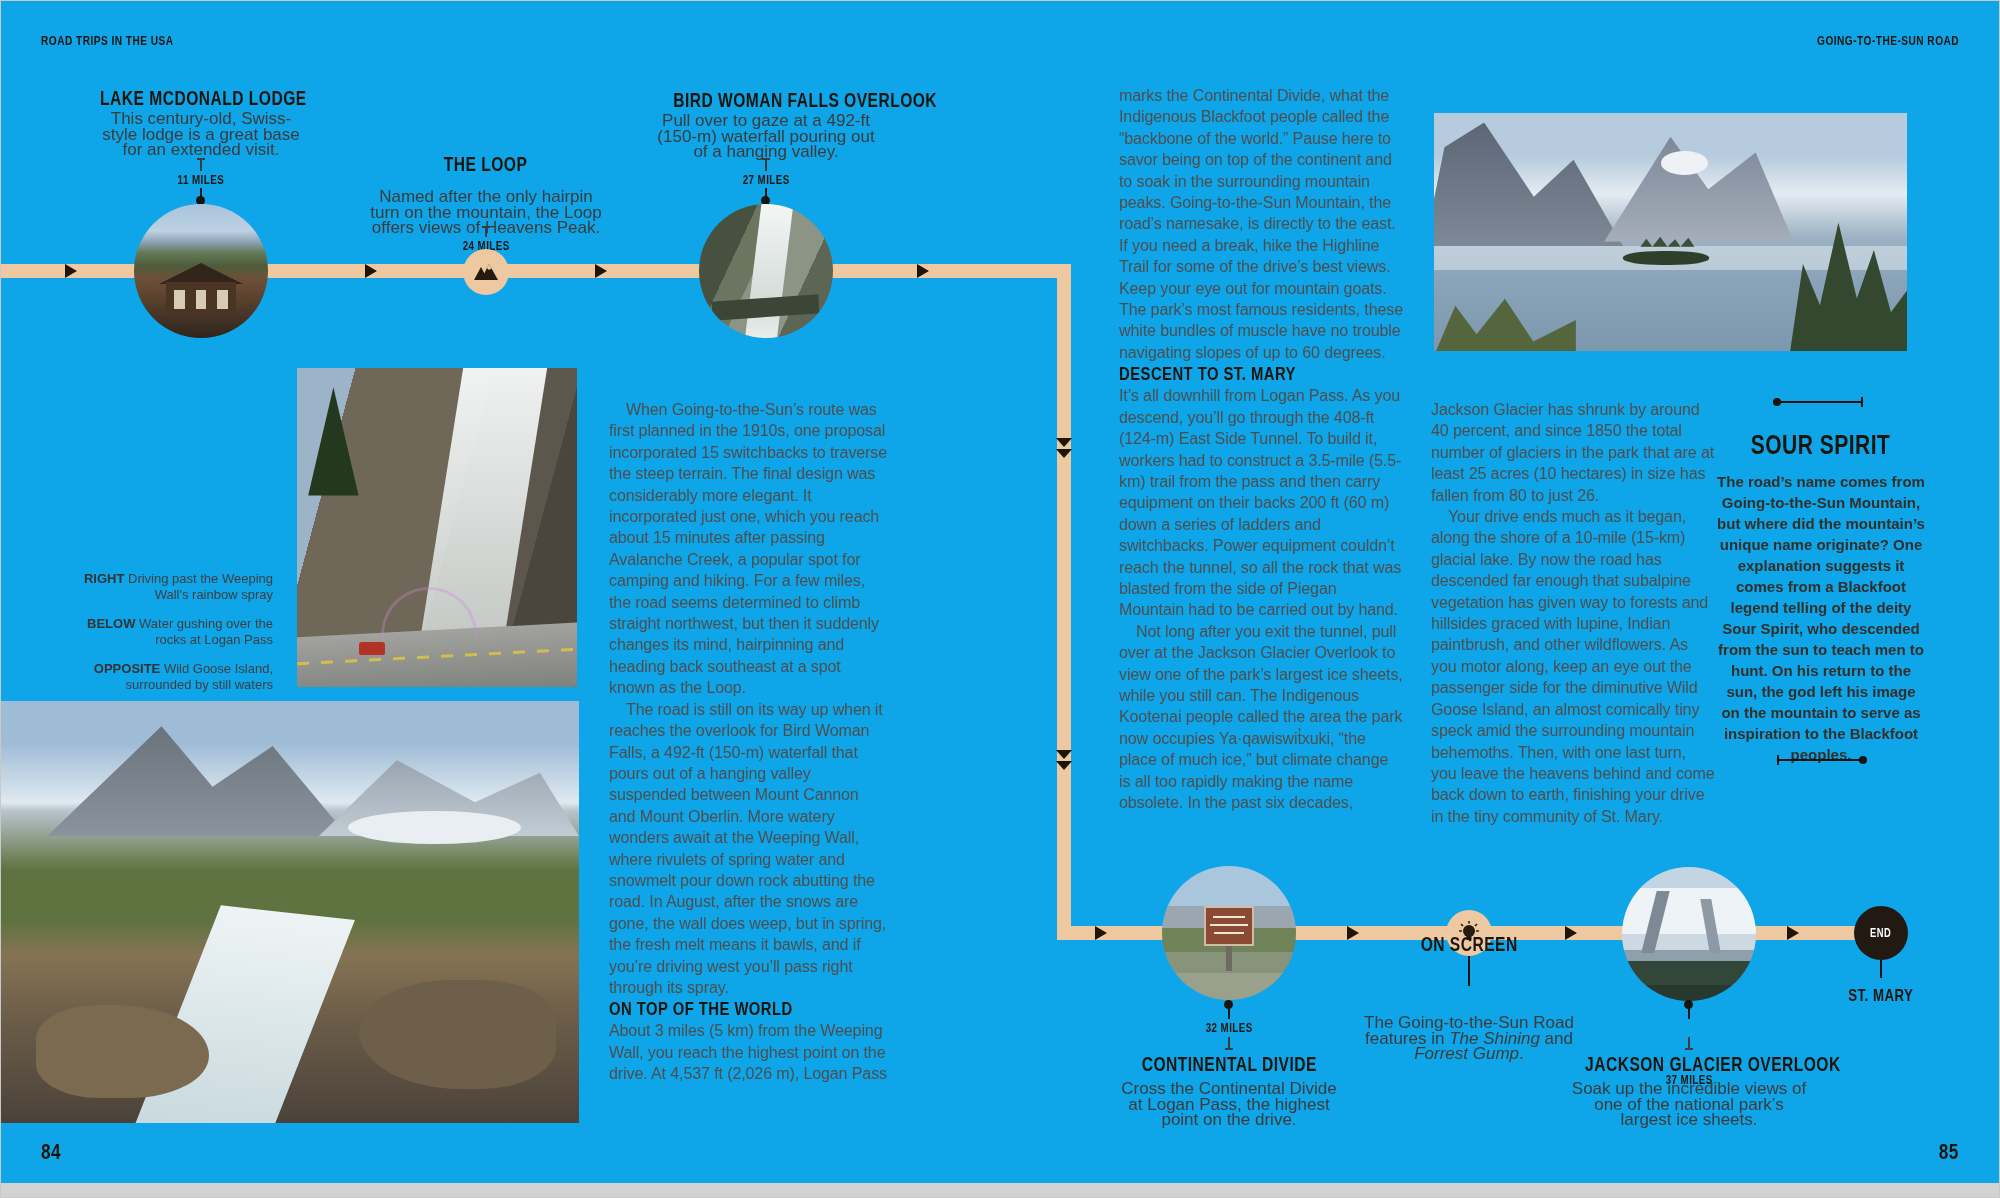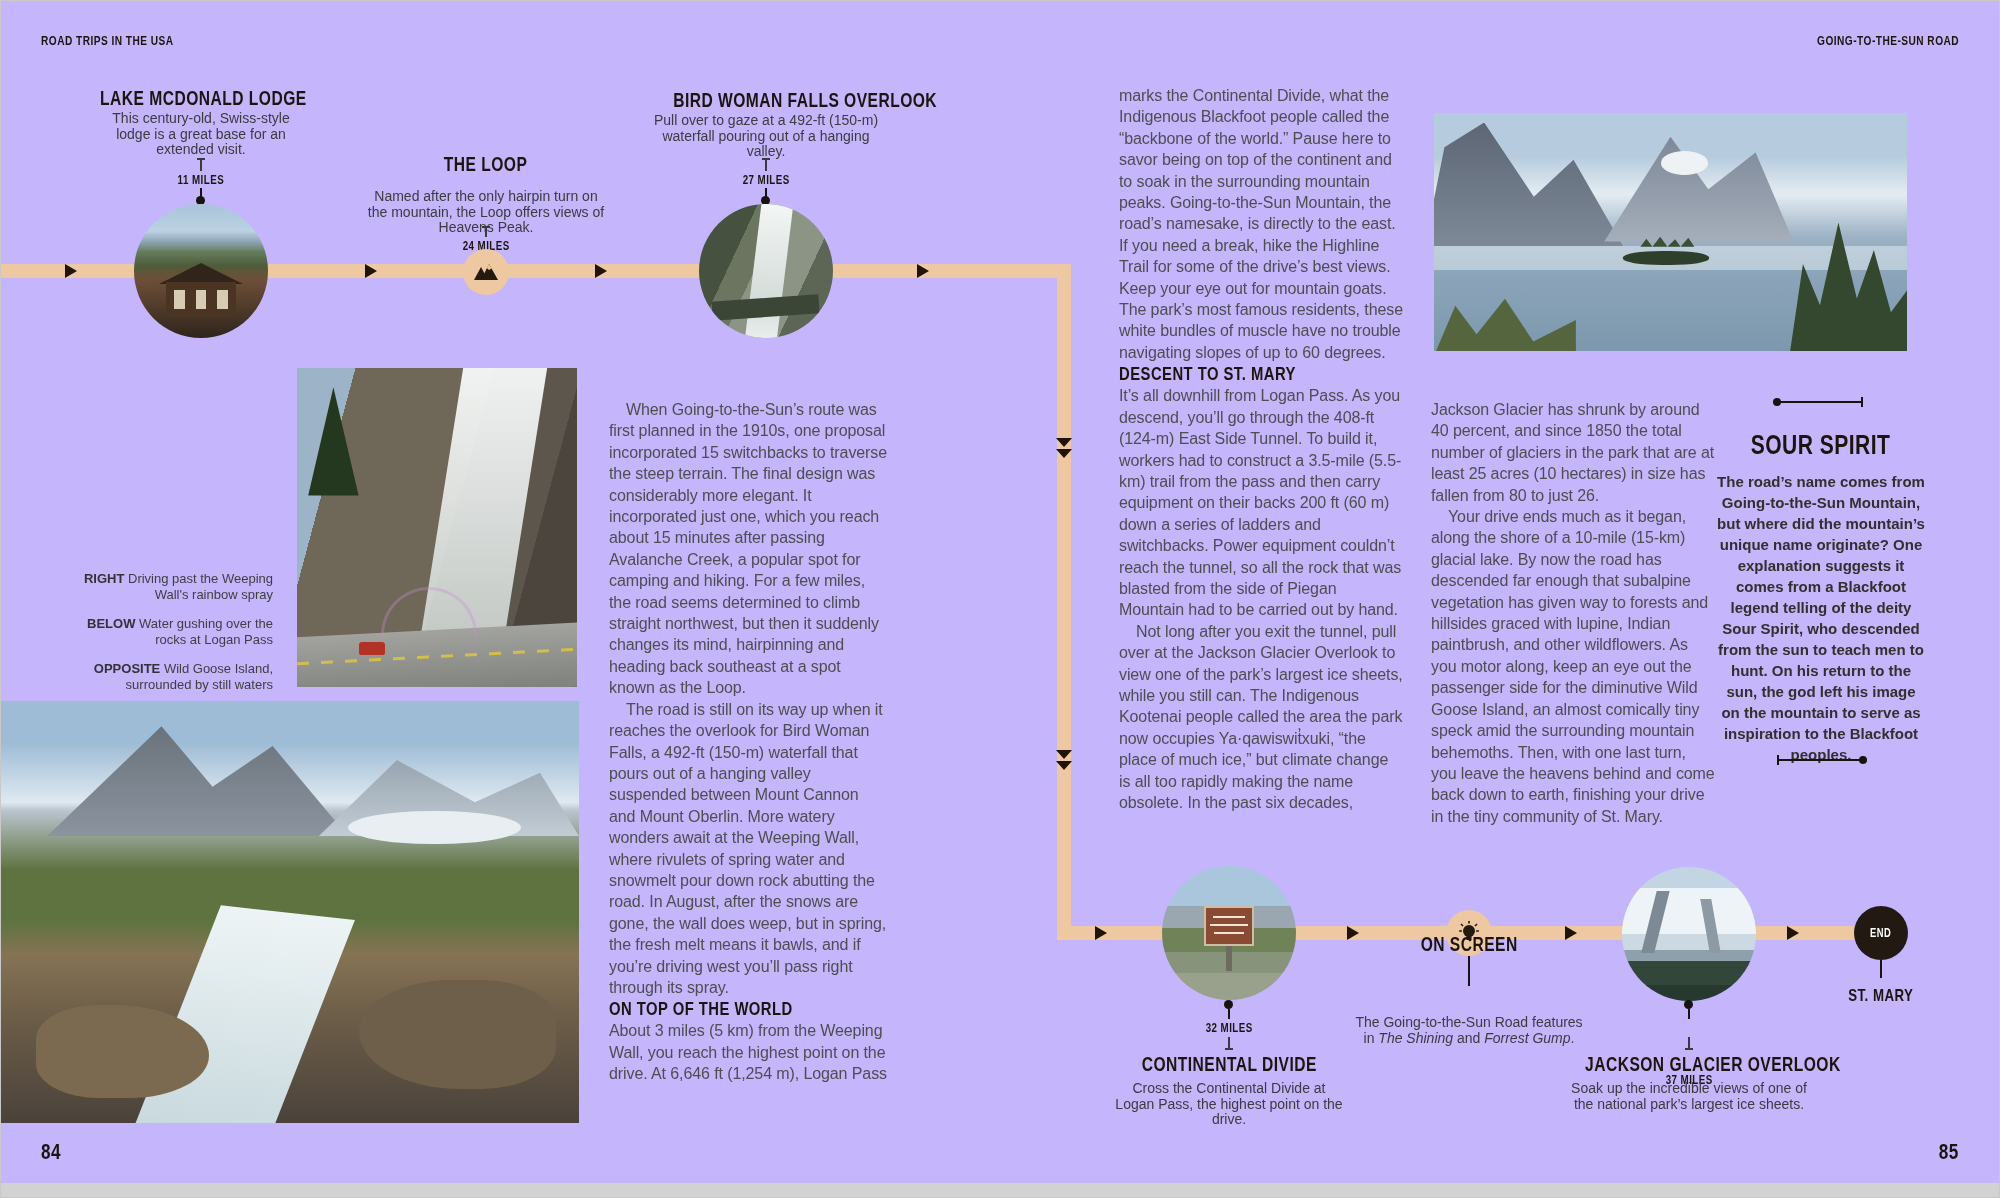--- a/index.html
+++ b/index.html
@@ -1,37 +1,37 @@
 <!DOCTYPE html>
 <html><head>
 <meta charset="utf-8">
 <style>
   html,body{margin:0;padding:0;background:#e9e9e9;}
-  .spread{position:relative;width:2000px;height:1198px;background:#c4b5fd;
+  .spread{position:relative;width:2000px;height:1198px;background:#0ea5e9;
           border:1px solid #c9c9c9;box-sizing:border-box;overflow:hidden;
           font-family:"Liberation Sans",sans-serif;}
   
   .cond{display:inline-block;font-weight:700;transform:scaleX(.78);transform-origin:center;
         white-space:nowrap;letter-spacing:.6px;color:#1c150d;}
   .cond.oL{transform-origin:left;}
   .cond.oR{transform-origin:right;}
   .abs{position:absolute;}
   
   .band{position:absolute;background:#eec8a0;}
   .arrR{position:absolute;width:0;height:0;border-top:7px solid transparent;
         border-bottom:7px solid transparent;border-left:12px solid #201307;}
   .chev{position:absolute;width:0;height:0;border-left:8px solid transparent;
         border-right:8px solid transparent;border-top:9px solid #201307;}
   .dot{position:absolute;width:9px;height:9px;border-radius:50%;background:#17130e;}
   .stem{position:absolute;width:2px;background:#17130e;}
   .tick{position:absolute;width:2px;background:#3a3a3a;}
   .tick.capT::before{content:"";position:absolute;top:-1px;left:-3px;width:8px;height:2px;background:#3a3a3a;}
   .tick.capB::after{content:"";position:absolute;bottom:-1px;left:-3px;width:8px;height:2px;background:#3a3a3a;}
   .stop-title{position:absolute;text-align:center;font-size:20px;line-height:22px;}
-  .stop-desc{position:absolute;text-align:center;font-size:14px;line-height:15.5px;color:#3c3c3c;}
+  .stop-desc{position:absolute;text-align:center;font-size:17px;line-height:15.5px;color:#3c3c3c;}
   .miles{position:absolute;text-align:center;font-size:12.5px;line-height:14px;}
   .pcirc{position:absolute;border-radius:50%;overflow:hidden;}
   .icirc{position:absolute;border-radius:50%;background:#eec8a0;display:flex;
          align-items:center;justify-content:center;}
   
   .col{position:absolute;font-size:16px;line-height:21.4px;color:#4e4e4e;letter-spacing:-.1px;}
   .col p{margin:0;}
   .col p.ind{text-indent:17px;}
   .sec-head{margin:13px 0 3px 0;font-size:19px;line-height:22px;}
   
@@ -234,21 +234,21 @@
   <div class="caps" style="left:60px;top:570px;width:212px;">
     <p><span class="lb">RIGHT</span><span> Driving past the Weeping Wall's rainbow spray</span></p>
     <p><span class="lb">BELOW</span><span> Water gushing over the rocks at Logan Pass</span></p>
     <p><span class="lb">OPPOSITE</span><span> Wild Goose Island, surrounded by still waters</span></p>
   </div>
 
   <div class="col" style="left:608px;top:398px;width:280px;">
     <p class="ind">When Going-to-the-Sun’s route was first planned in the 1910s, one proposal incorporated 15 switchbacks to traverse the steep terrain. The final design was considerably more elegant. It incorporated just one, which you reach about 15 minutes after passing Avalanche Creek, a popular spot for camping and hiking. For a few miles, the road seems determined to climb straight northwest, but then it suddenly changes its mind, hairpinning and heading back southeast at a spot known as the Loop.</p>
     <p class="ind">The road is still on its way up when it reaches the overlook for Bird Woman Falls, a 492-ft (150-m) waterfall that pours out of a hanging valley suspended between Mount Cannon and Mount Oberlin. More watery wonders await at the Weeping Wall, where rivulets of spring water and snowmelt pour down rock abutting the road. In August, after the snows are gone, the wall does weep, but in spring, the fresh melt means it bawls, and if you’re driving west you’ll pass right through its spray.</p>
     <p class="sec-head"><span class="cond oL">ON TOP OF THE WORLD</span></p>
-    <p>About 3 miles (5 km) from the Weeping Wall, you reach the highest point on the drive. At 6,646 ft (1,254 m), Logan Pass</p>
+    <p>About 3 miles (5 km) from the Weeping Wall, you reach the highest point on the drive. At 4,537 ft (2,026 m), Logan Pass</p>
   </div>
 
   <div class="col" style="left:1118px;top:84px;width:284px;">
     <p>marks the Continental Divide, what the Indigenous Blackfoot people called the “backbone of the world.” Pause here to savor being on top of the continent and to soak in the surrounding mountain peaks. Going-to-the-Sun Mountain, the road’s namesake, is directly to the east. If you need a break, hike the Highline Trail for some of the drive’s best views. Keep your eye out for mountain goats. The park’s most famous residents, these white bundles of muscle have no trouble navigating slopes of up to 60 degrees.</p>
     <p class="sec-head"><span class="cond oL">DESCENT TO ST. MARY</span></p>
     <p>It’s all downhill from Logan Pass. As you descend, you’ll go through the 408-ft (124-m) East Side Tunnel. To build it, workers had to construct a 3.5-mile (5.5-km) trail from the pass and then carry equipment on their backs 200 ft (60 m) down a series of ladders and switchbacks. Power equipment couldn’t reach the tunnel, so all the rock that was blasted from the side of Piegan Mountain had to be carried out by hand.</p>
     <p class="ind">Not long after you exit the tunnel, pull over at the Jackson Glacier Overlook to view one of the park’s largest ice sheets, while you still can. The Indigenous Kootenai people called the area the park now occupies Ya·qawiswit̓xuki, “the place of much ice,” but climate change is all too rapidly making the name obsolete. In the past six decades,</p>
   </div>
 
   <div class="col" style="left:1430px;top:398px;width:284px;">

